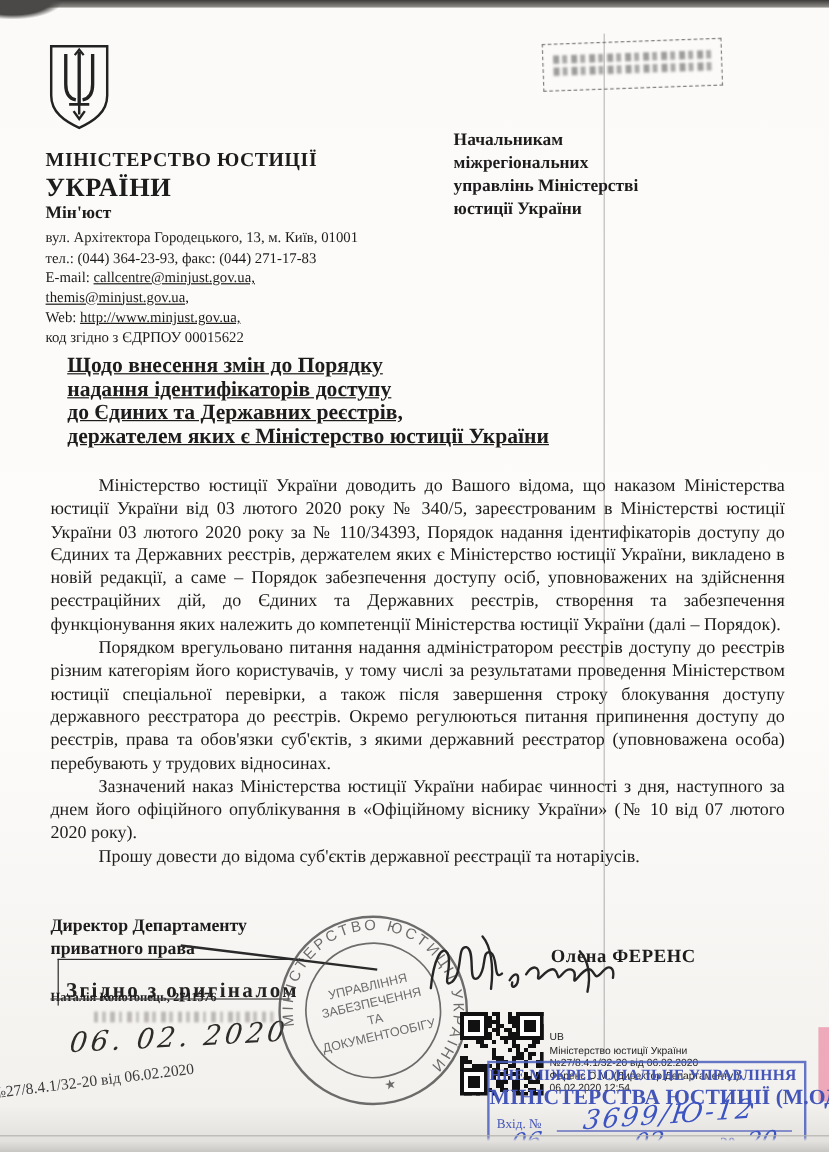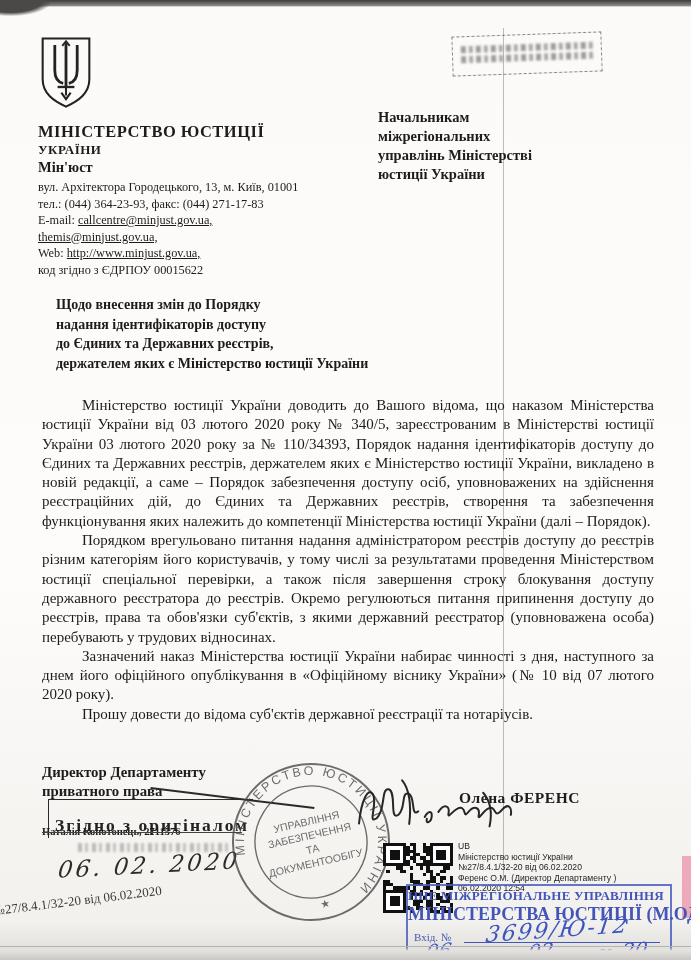--- a/index.html
+++ b/index.html
@@ -9,33 +9,33 @@
   
   .scan-top{position:absolute;top:0;left:0;width:691px;height:7px;background:linear-gradient(180deg,#3c3b39,#8a8884 80%,transparent);}
   .scan-blob{position:absolute;top:0;left:0;width:52px;height:16px;background:radial-gradient(ellipse at 20% 0%,#4a4947 55%,transparent 72%);}
   .scan-bottom{position:absolute;bottom:0;left:0;width:691px;height:13px;background:linear-gradient(0deg,#c9c7c3,#e4e2de 70%,transparent);border-top:1px solid #b5b3af;}
   .vline{position:absolute;left:503px;top:28px;width:1px;height:850px;background:rgba(110,110,110,.45);}
   .pink-edge{position:absolute;right:0;top:856px;width:9px;height:62px;background:rgba(233,120,150,.6);}
   
   .letterhead{position:absolute;left:38px;top:36px;width:368px;}
   .emblem{width:56px;height:74px;margin:0 auto 8px;}
   .org1{font-weight:bold;font-size:16.5px;letter-spacing:.5px;}
-  .org2{font-weight:bold;font-size:13px;letter-spacing:.5px;}
+  .org2{font-weight:bold;font-size:22px;letter-spacing:.5px;}
   .org3{font-weight:bold;font-size:14.5px;margin-top:1px;}
   .addr{font-size:12.3px;line-height:16.5px;margin-top:3px;}
   .addr .u{text-decoration:underline;}
   
   .recipient{position:absolute;left:378px;top:108px;width:230px;font-weight:bold;font-size:14.5px;line-height:19px;}
   
   .topstamp{position:absolute;left:452px;top:34px;width:150px;height:40px;border:1.5px dashed rgba(90,90,90,.75);
             transform:rotate(-2deg);padding:6px 8px;box-sizing:border-box;filter:blur(.4px);}
   .topstamp .smudge{height:7px;margin:3px 0;opacity:.65;filter:blur(1.1px);
             background:repeating-linear-gradient(90deg,#6a6a6a 0 5px,transparent 5px 8px,#7d7d7d 8px 12px,transparent 12px 15px);}
   
-  .subject{position:absolute;left:56px;top:295px;width:430px;font-weight:bold;font-size:14px;line-height:19.5px;}
+  .subject{position:absolute;left:56px;top:295px;width:430px;font-weight:bold;font-size:18px;line-height:19.5px;text-decoration:underline;}
   
   .bodytext{position:absolute;left:42px;top:396px;width:612px;font-size:15px;line-height:19.3px;text-align:justify;}
   .bodytext p{margin:0;text-indent:40px;}
   
   .director{position:absolute;left:42px;top:763px;font-weight:bold;font-size:14.8px;line-height:19px;}
   .signer-name{position:absolute;left:459px;top:789px;font-weight:bold;font-size:15.5px;letter-spacing:.5px;}
   .cert-stamp{position:absolute;left:48px;top:799px;font-weight:bold;font-size:17.5px;letter-spacing:2px;
               border-left:1.5px solid #2a2a2a;border-top:1.5px solid #2a2a2a;padding:15px 4px 2px 6px;color:#222;}
   .cert-line{position:absolute;left:150px;top:797px;width:165px;height:1.5px;background:#2a2a2a;transform:rotate(7deg);}
   .certifier{position:absolute;left:42px;top:826px;font-weight:bold;font-size:10.5px;}
@@ -44,21 +44,21 @@
               background:repeating-linear-gradient(90deg,#77736e 0 4px,transparent 4px 7px,#8a867f 7px 10px,transparent 10px 14px);}
   .hw-date{position:absolute;left:58px;top:852px;font-style:italic;font-size:23px;letter-spacing:3px;color:#2e2c2a;
            transform:rotate(-3deg) skewX(-10deg);font-family:"DejaVu Serif", serif;}
   .footer-ref{position:absolute;left:-8px;top:893px;font-size:13px;color:#3a3a3a;transform:rotate(-7deg);white-space:nowrap;}
   
   .round-stamp{position:absolute;left:226px;top:757px;width:170px;height:170px;opacity:.8;}
   
   .scrawl{position:absolute;left:352px;top:776px;width:170px;height:60px;}
   
   .qr{position:absolute;left:383px;top:843px;width:70px;height:70px;}
-  .esign{position:absolute;left:458px;top:841px;width:210px;font-family:"Liberation Sans", sans-serif;
+  .esign{position:absolute;left:458px;top:859px;width:210px;font-family:"Liberation Sans", sans-serif;
          font-size:8.6px;line-height:10.6px;color:#1f1f1f;}
   
   .instamp{position:absolute;left:406px;top:884px;width:266px;height:70px;border:2.5px solid rgba(74,95,192,.85);
            box-sizing:border-box;color:#4455b8;padding-top:2px;}
   .instamp .l1{font-weight:bold;font-size:13px;text-align:left;white-space:nowrap;letter-spacing:.2px;}
   .instamp .l2{font-weight:bold;font-size:18px;white-space:nowrap;}
   .instamp .row{position:relative;height:20px;font-size:11px;padding-left:8px;}
   .in-num-label{position:absolute;left:6px;top:6px;}
   .in-num-line{position:absolute;left:56px;top:17px;width:196px;height:1px;background:#4455b8;}
   .hw-blue{font-style:italic;color:#3c53c2;font-family:"DejaVu Serif", serif;transform:rotate(-4deg) skewX(-12deg);display:inline-block;}

